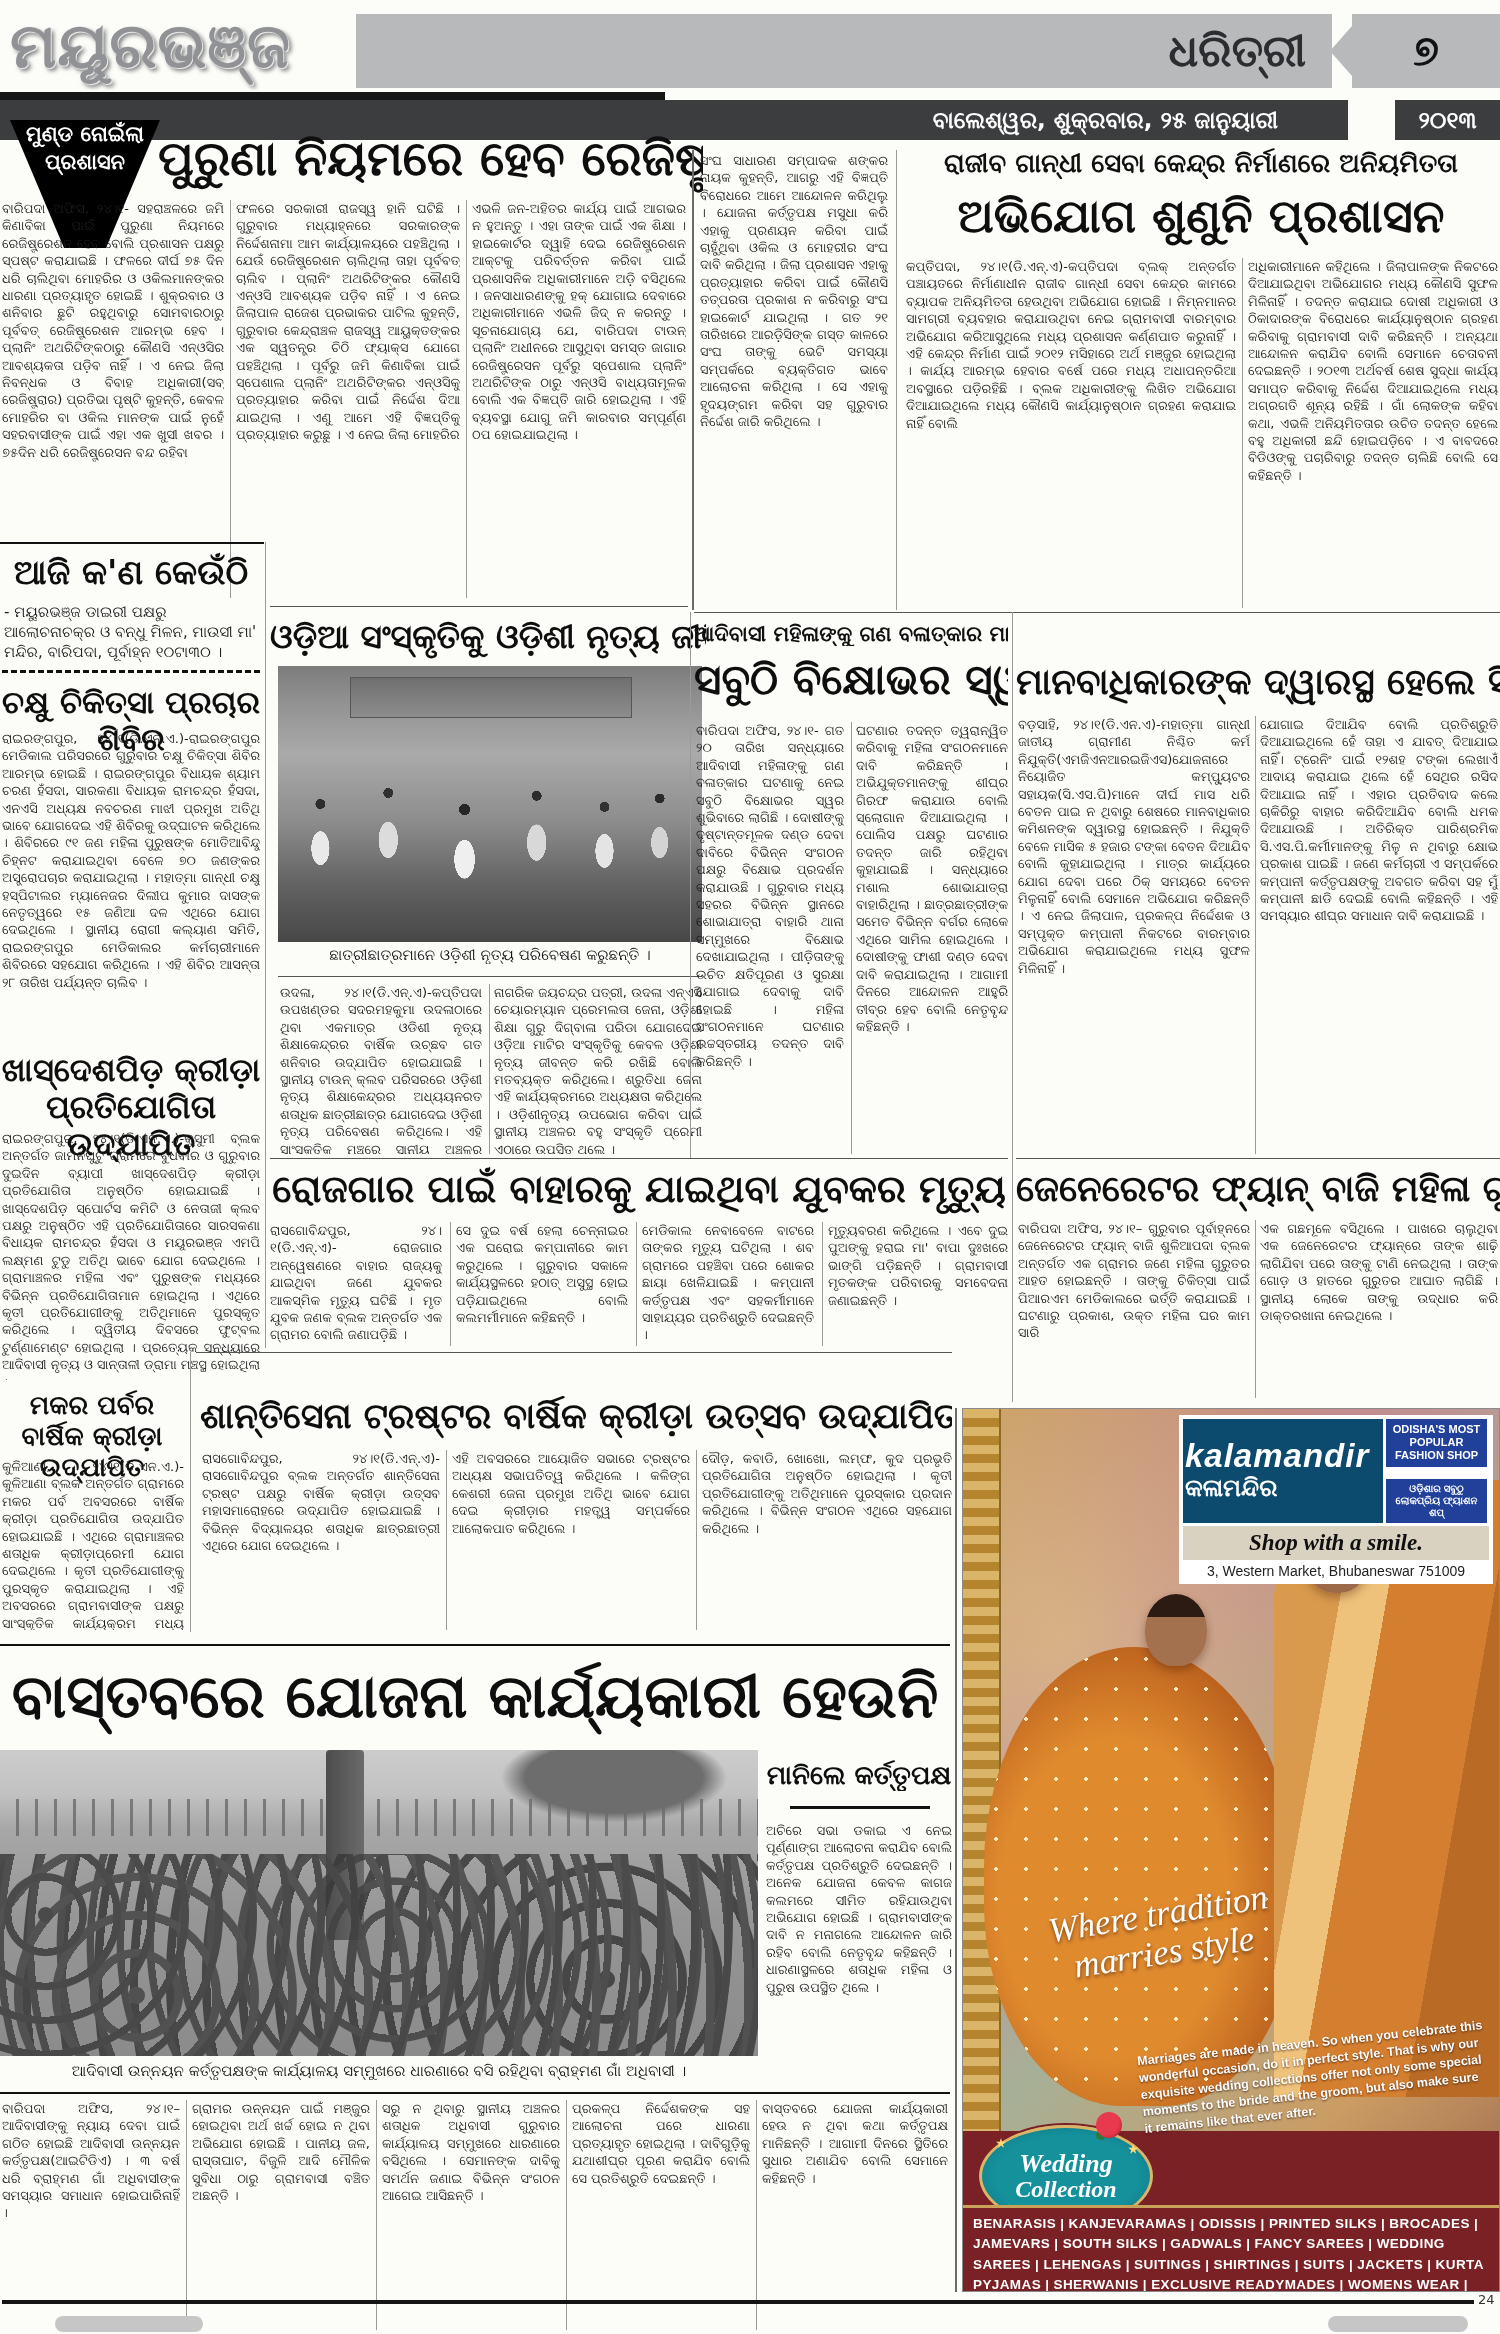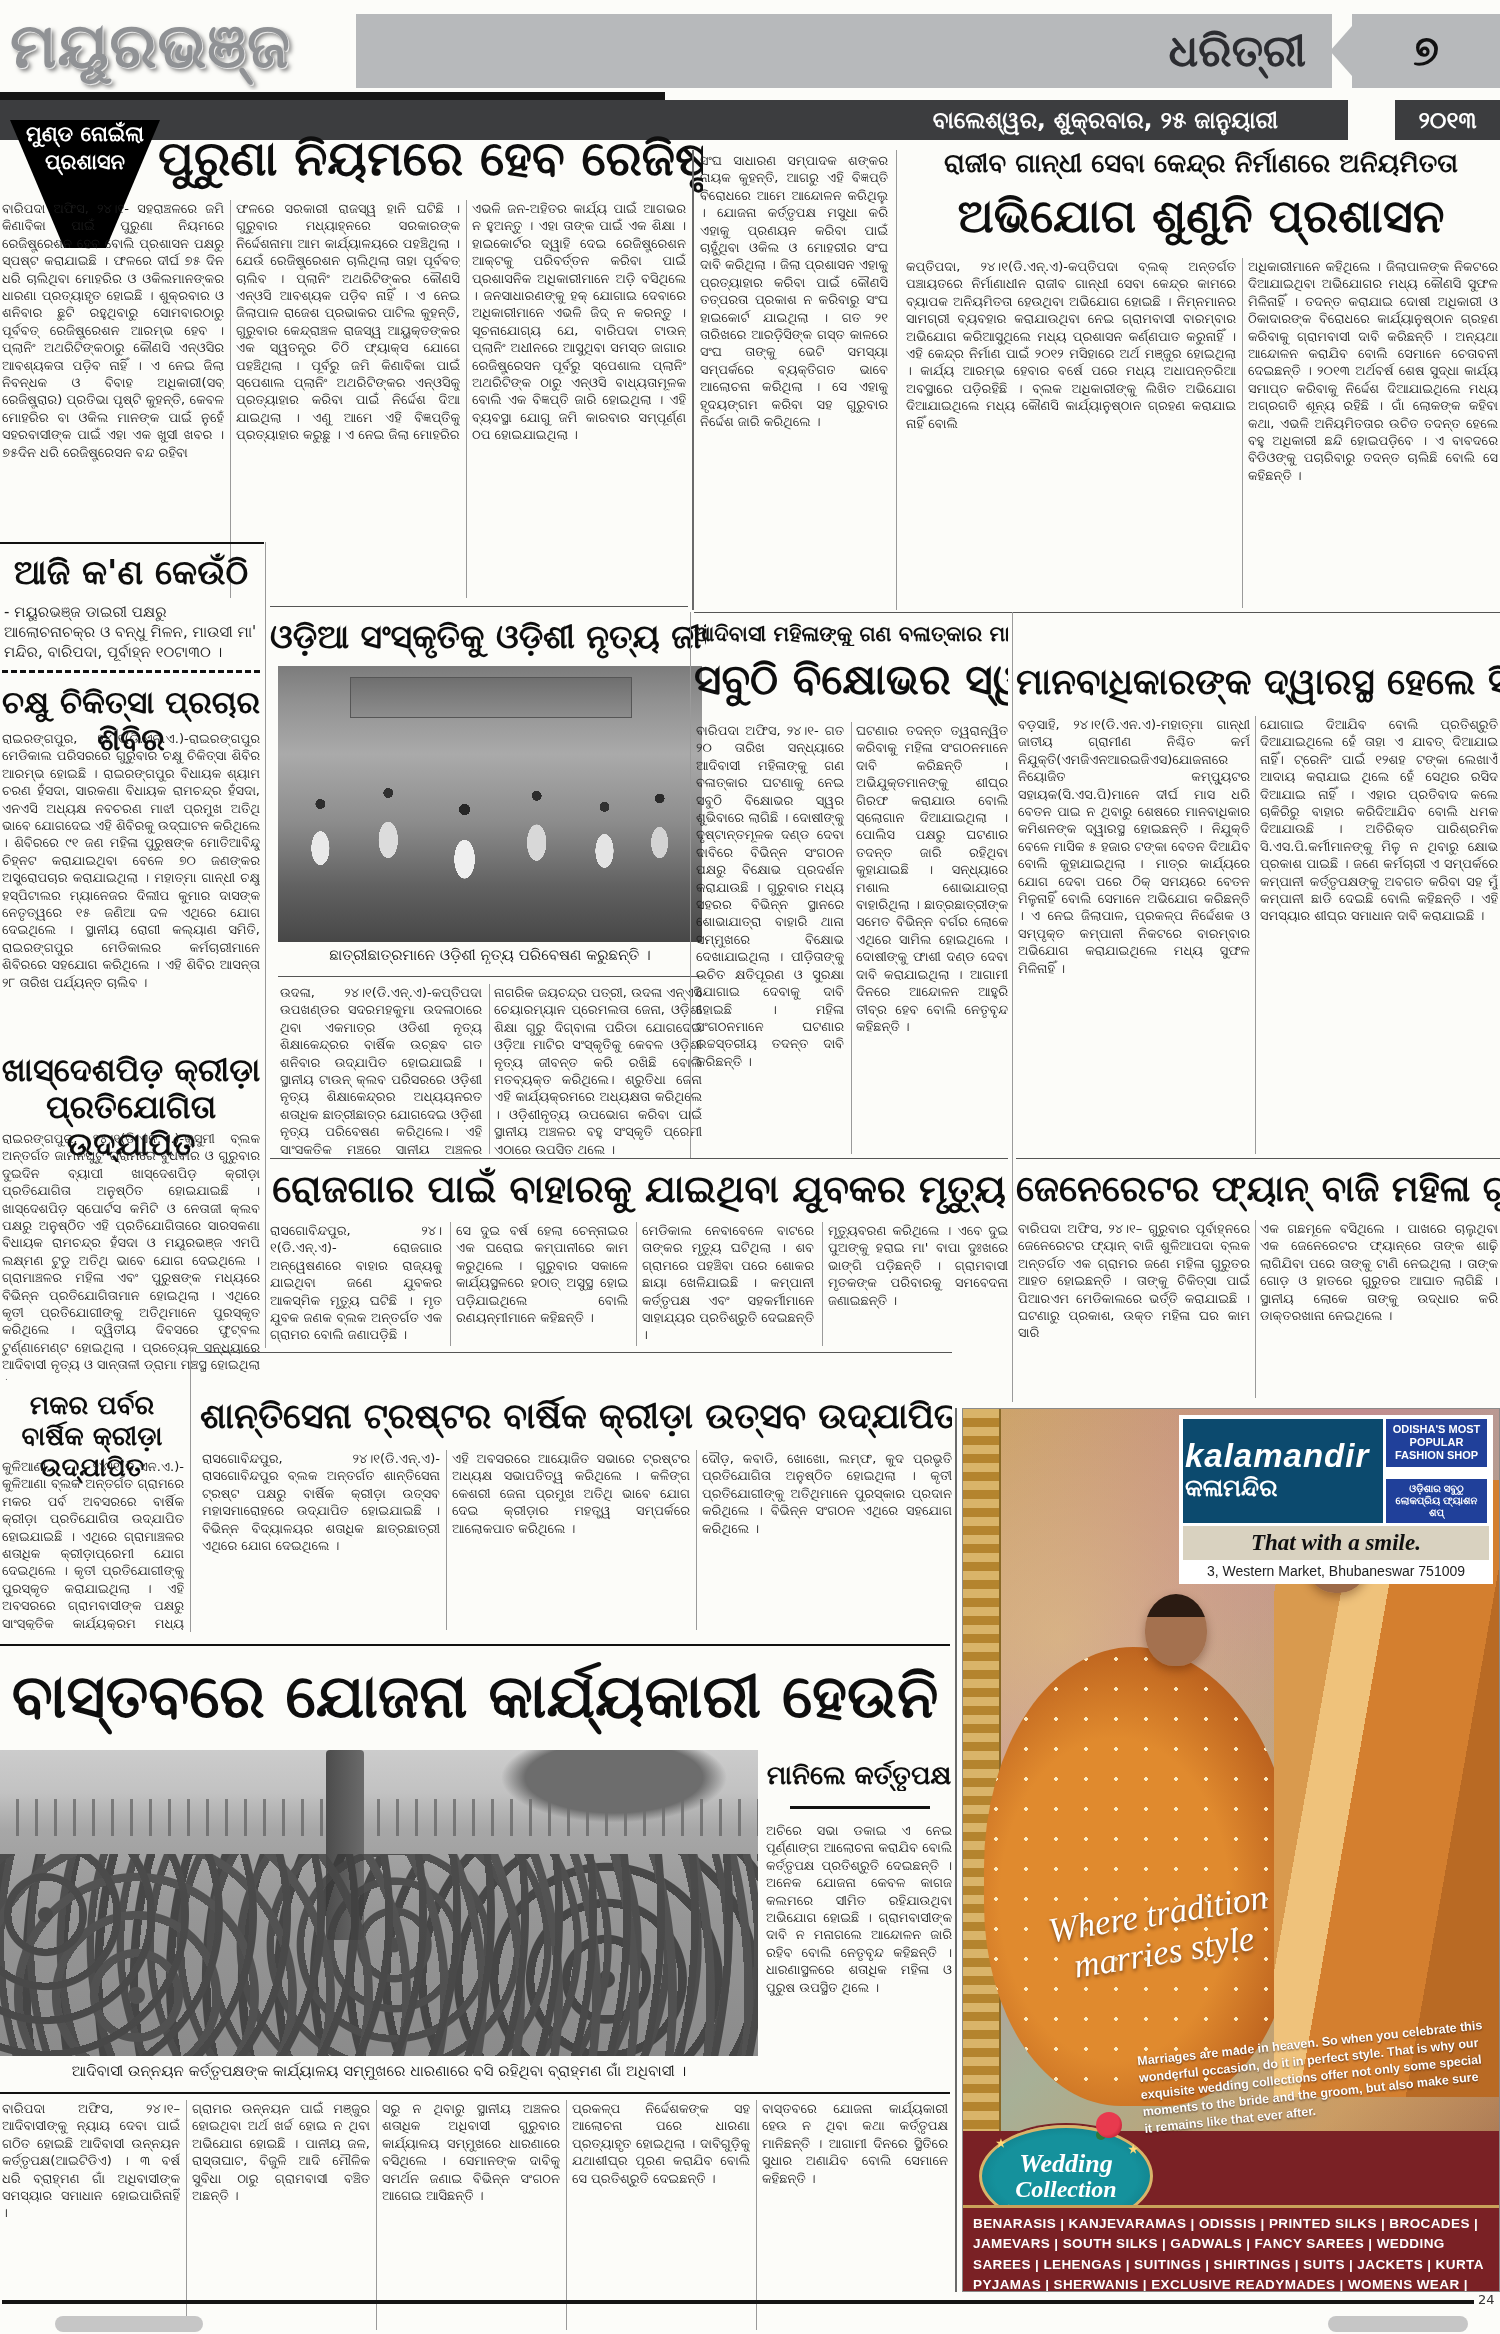--- a/index.html
+++ b/index.html
@@ -295,21 +295,21 @@
 
   <div class="hr" style="left:1016px;top:1158px;width:484px;"></div>
   <div class="abs headline nowrap" style="left:1016px;top:1166px;width:484px;font-size:36px;line-height:46px;height:46px;">ଜେନେରେଟର ଫ୍ୟାନ୍ ବାଜି ମହିଳା ଗୁରୁତର</div>
   <div class="abs body-text" style="left:1018px;top:1220px;width:232px;height:178px;">ବାରିପଦା ଅଫିସ, ୨୪।୧– ଗୁରୁବାର ପୂର୍ବାହ୍ନରେ ଜେନେରେଟର ଫ୍ୟାନ୍ ବାଜି ଶୁଳିଆପଦା ବ୍ଲକ ଅନ୍ତର୍ଗତ ଏକ ଗ୍ରାମର ଜଣେ ମହିଳା ଗୁରୁତର ଆହତ ହୋଇଛନ୍ତି । ତାଙ୍କୁ ଚିକିତ୍ସା ପାଇଁ ପିଆରଏମ ମେଡିକାଲରେ ଭର୍ତ୍ତି କରାଯାଇଛି । ଘଟଣାରୁ ପ୍ରକାଶ, ଉକ୍ତ ମହିଳା ଘର କାମ ସାରି</div>
   <div class="abs body-text" style="left:1260px;top:1220px;width:238px;height:178px;">ଏକ ଗଛମୂଳେ ବସିଥିଲେ । ପାଖରେ ଚାଲୁଥିବା ଏକ ଜେନେରେଟର ଫ୍ୟାନ୍‌ରେ ତାଙ୍କ ଶାଢ଼ି ଲାଗିଯିବା ପରେ ତାଙ୍କୁ ଟାଣି ନେଇଥିଲା । ତାଙ୍କ ଗୋଡ଼ ଓ ହାତରେ ଗୁରୁତର ଆଘାତ ଲାଗିଛି । ସ୍ଥାନୀୟ ଲୋକେ ତାଙ୍କୁ ଉଦ୍ଧାର କରି ଡାକ୍ତରଖାନା ନେଇଥିଲେ ।</div>
   <div class="vr" style="left:1255px;top:1220px;height:178px;"></div>
 
   <div class="hr" style="left:270px;top:1158px;width:738px;"></div>
   <div class="abs headline nowrap" style="left:270px;top:1164px;width:738px;font-size:38px;line-height:50px;height:50px;text-align:center;">ରୋଜଗାର ପାଇଁ ବାହାରକୁ ଯାଇଥିବା ଯୁବକର ମୃତ୍ୟୁ</div>
   <div class="abs body-text" style="left:270px;top:1222px;width:172px;height:124px;">ରାସଗୋବିନ୍ଦପୁର, ୨୪।୧(ଡି.ଏନ୍.ଏ)- ରୋଜଗାର ଅନ୍ୱେଷଣରେ ବାହାର ରାଜ୍ୟକୁ ଯାଇଥିବା ଜଣେ ଯୁବକର ଆକସ୍ମିକ ମୃତ୍ୟୁ ଘଟିଛି । ମୃତ ଯୁବକ ଜଣକ ବ୍ଲକ ଅନ୍ତର୍ଗତ ଏକ ଗ୍ରାମର ବୋଲି ଜଣାପଡ଼ିଛି ।</div>
-  <div class="abs body-text" style="left:456px;top:1222px;width:172px;height:124px;">ସେ ଦୁଇ ବର୍ଷ ହେଲା ଚେନ୍ନାଇର ଏକ ଘରୋଇ କମ୍ପାନୀରେ କାମ କରୁଥିଲେ । ଗୁରୁବାର ସକାଳେ କାର୍ଯ୍ୟସ୍ଥଳରେ ହଠାତ୍ ଅସୁସ୍ଥ ହୋଇ ପଡ଼ିଯାଇଥିଲେ ବୋଲି ରଣୟନ୍ମୀମାନେ କହିଛନ୍ତି ।</div>
+  <div class="abs body-text" style="left:456px;top:1222px;width:172px;height:124px;">ସେ ଦୁଇ ବର୍ଷ ହେଲା ଚେନ୍ନାଇର ଏକ ଘରୋଇ କମ୍ପାନୀରେ କାମ କରୁଥିଲେ । ଗୁରୁବାର ସକାଳେ କାର୍ଯ୍ୟସ୍ଥଳରେ ହଠାତ୍ ଅସୁସ୍ଥ ହୋଇ ପଡ଼ିଯାଇଥିଲେ ବୋଲି କଲମର୍ମୀମାନେ କହିଛନ୍ତି ।</div>
   <div class="abs body-text" style="left:642px;top:1222px;width:172px;height:124px;">ମେଡିକାଲ ନେବାବେଳେ ବାଟରେ ତାଙ୍କର ମୃତ୍ୟୁ ଘଟିଥିଲା । ଶବ ଗ୍ରାମରେ ପହଞ୍ଚିବା ପରେ ଶୋକର ଛାୟା ଖେଳିଯାଇଛି । କମ୍ପାନୀ କର୍ତ୍ତୃପକ୍ଷ ଏବଂ ସହକର୍ମୀମାନେ ସାହାଯ୍ୟର ପ୍ରତିଶ୍ରୁତି ଦେଇଛନ୍ତି ।</div>
   <div class="abs body-text" style="left:828px;top:1222px;width:180px;height:124px;">ମୃତ୍ୟୁବରଣ କରିଥିଲେ । ଏବେ ଦୁଇ ପୁଅଙ୍କୁ ହରାଇ ମା' ବାପା ଦୁଃଖରେ ଭାଙ୍ଗି ପଡ଼ିଛନ୍ତି । ଗ୍ରାମବାସୀ ମୃତକଙ୍କ ପରିବାରକୁ ସମବେଦନା ଜଣାଇଛନ୍ତି ।</div>
   <div class="vr" style="left:450px;top:1222px;height:124px;"></div>
   <div class="vr" style="left:636px;top:1222px;height:124px;"></div>
   <div class="vr" style="left:822px;top:1222px;height:124px;"></div>
 
   <div class="hr" style="left:196px;top:1352px;width:756px;"></div>
   <div class="abs headline nowrap" style="left:200px;top:1392px;width:752px;font-size:35px;line-height:48px;height:48px;">ଶାନ୍ତିସେନା ଟ୍ରଷ୍ଟର ବାର୍ଷିକ କ୍ରୀଡ଼ା ଉତ୍ସବ ଉଦ୍‌ଯାପିତ</div>
   <div class="abs body-text" style="left:202px;top:1450px;width:238px;height:180px;">ରାସଗୋବିନ୍ଦପୁର, ୨୪।୧(ଡି.ଏନ୍.ଏ)-ରାସଗୋବିନ୍ଦପୁର ବ୍ଲକ ଅନ୍ତର୍ଗତ ଶାନ୍ତିସେନା ଟ୍ରଷ୍ଟ ପକ୍ଷରୁ ବାର୍ଷିକ କ୍ରୀଡ଼ା ଉତ୍ସବ ମହାସମାରୋହରେ ଉଦ୍‌ଯାପିତ ହୋଇଯାଇଛି । ବିଭିନ୍ନ ବିଦ୍ୟାଳୟର ଶତାଧିକ ଛାତ୍ରଛାତ୍ରୀ ଏଥିରେ ଯୋଗ ଦେଇଥିଲେ ।</div>
   <div class="abs body-text" style="left:452px;top:1450px;width:238px;height:180px;">ଏହି ଅବସରରେ ଆୟୋଜିତ ସଭାରେ ଟ୍ରଷ୍ଟର ଅଧ୍ୟକ୍ଷ ସଭାପତିତ୍ୱ କରିଥିଲେ । କଳିଙ୍ଗ କେଶରୀ ଜେନା ପ୍ରମୁଖ ଅତିଥି ଭାବେ ଯୋଗ ଦେଇ କ୍ରୀଡ଼ାର ମହତ୍ତ୍ୱ ସମ୍ପର୍କରେ ଆଲୋକପାତ କରିଥିଲେ ।</div>
@@ -351,21 +351,21 @@
       <div class="panel-top">
         <div class="logo-block">
           <div class="logo-en">kalamandir</div>
           <div class="logo-od">କଳାମନ୍ଦିର</div>
         </div>
         <div class="blue-col">
           <div class="blue-box">ODISHA'S MOST POPULAR FASHION SHOP</div>
           <div class="blue-box od">ଓଡ଼ିଶାର ସବୁଠୁ ଲୋକପ୍ରିୟ ଫ୍ୟାଶନ ଶପ୍</div>
         </div>
       </div>
-      <div class="tagline">That with a smile.</div>
+      <div class="tagline">Shop with a smile.</div>
       <div class="address">3, Western Market, Bhubaneswar 751009</div>
     </div>
     <div class="script-headline">Where tradition marries style</div>
     <div class="maroon-strip"></div>
     <div class="ad-copy">Marriages are made in heaven. So when you celebrate this wonderful occasion, do it in perfect style. That is why our exquisite wedding collections offer not only some special moments to the bride and the groom, but also make sure it remains like that ever after.</div>
     <div class="wc-badge">
       <span class="rose-icon"></span>
       <span class="star s1">★</span>
       <span class="star s2">★</span>
       <span class="star s3">★</span>

